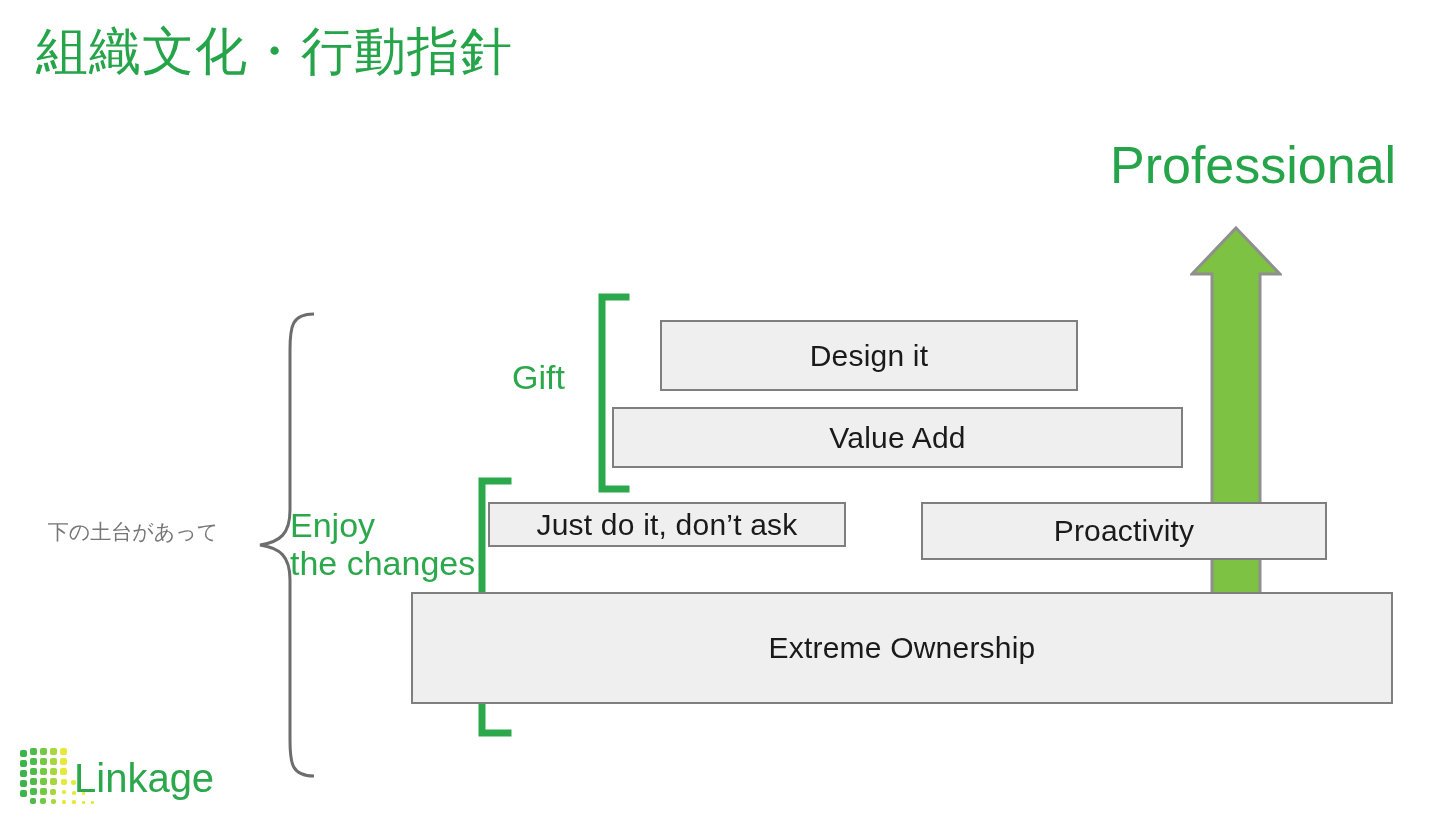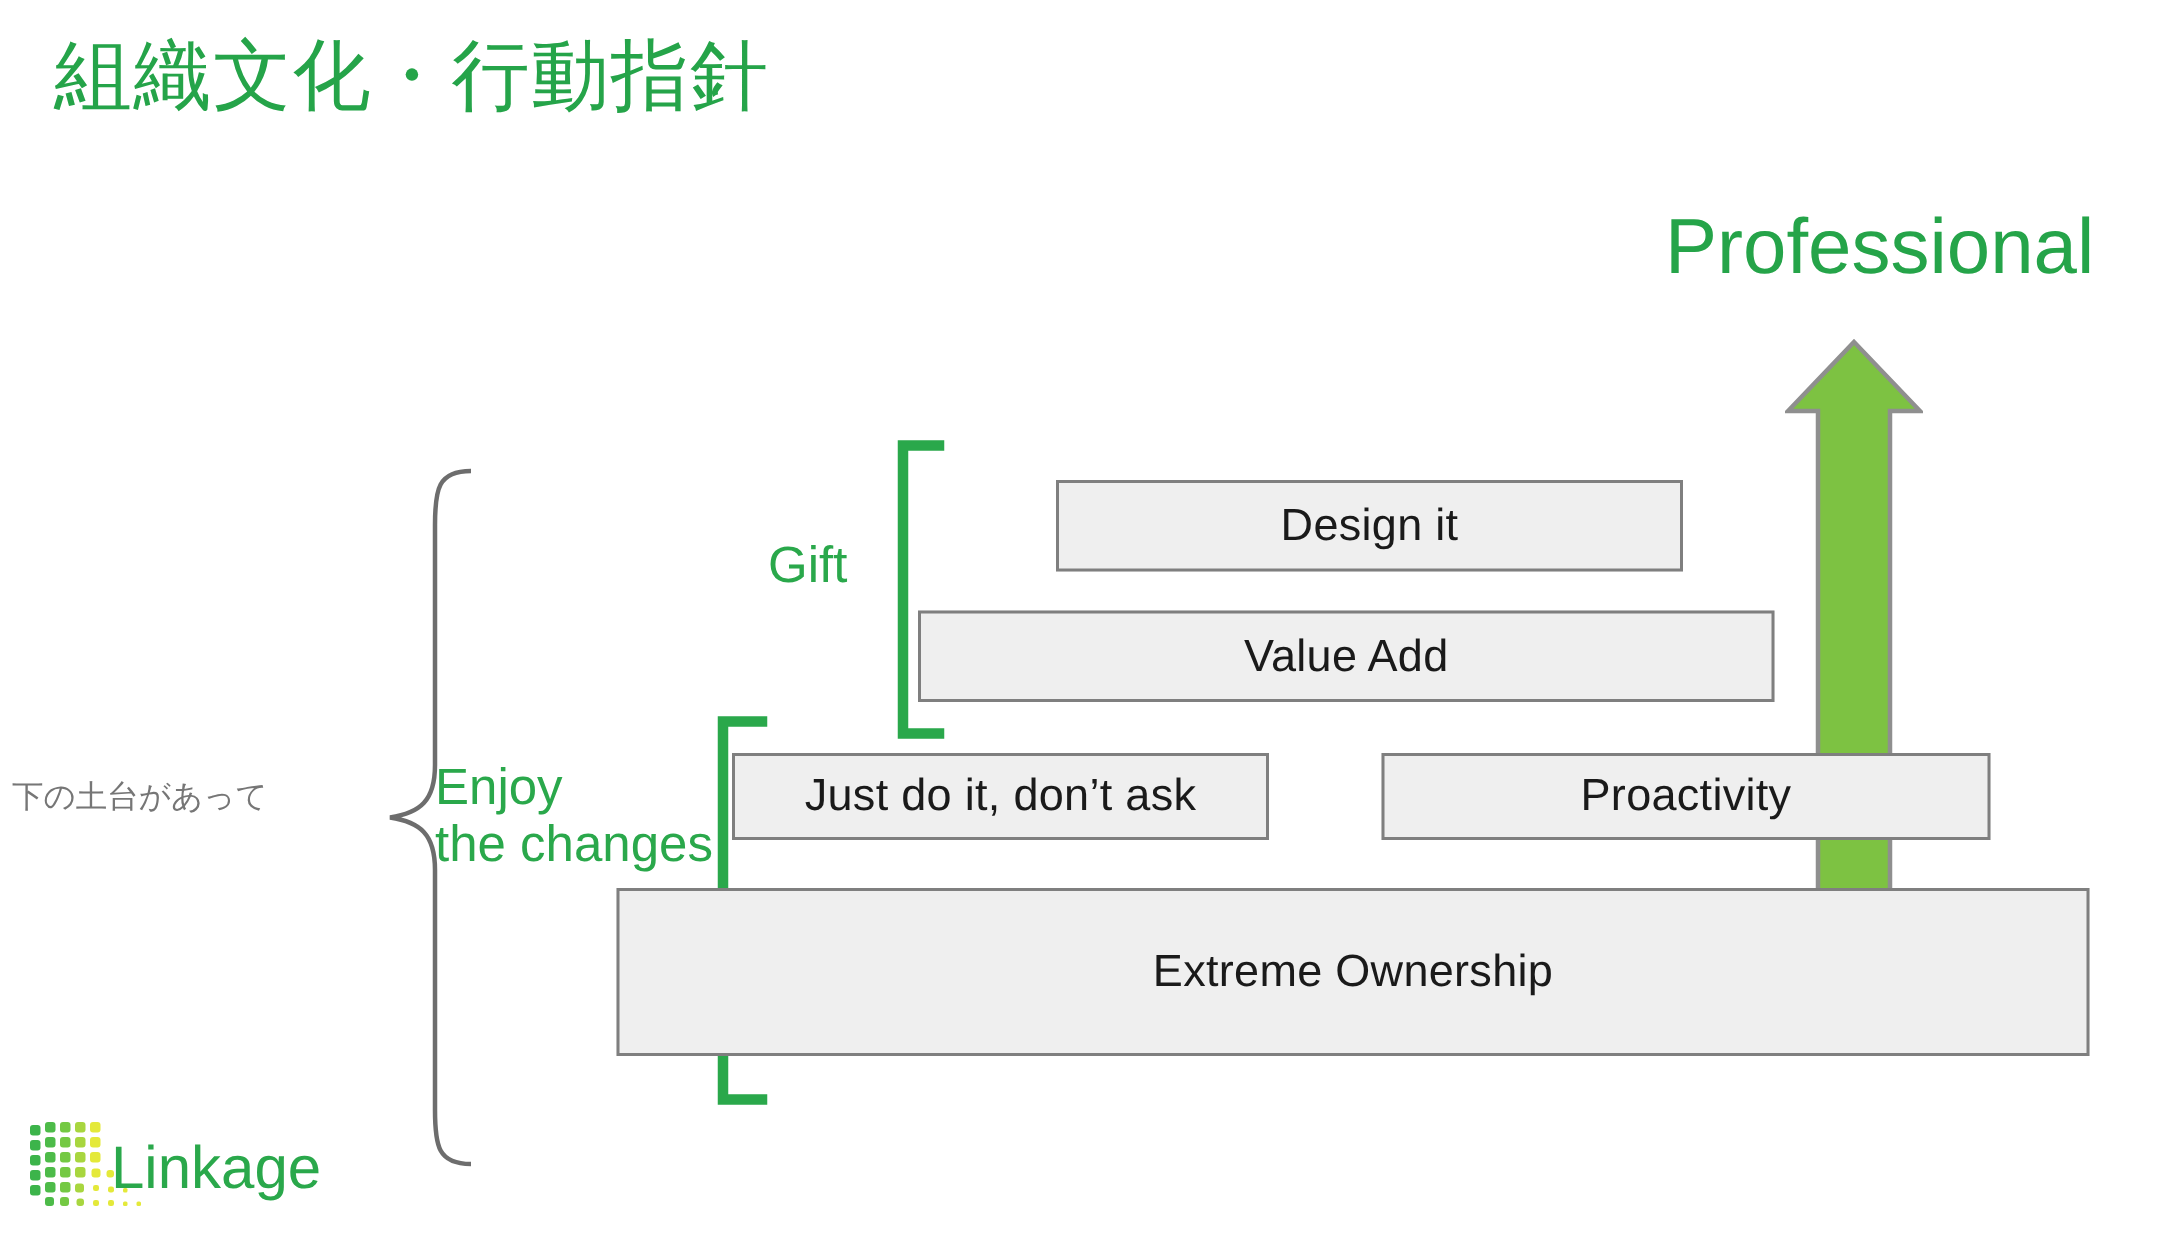--- a/index.html
+++ b/index.html
@@ -58,23 +58,23 @@
     border: 2px solid #7f7f7f;
     box-sizing: border-box;
     display: flex;
     align-items: center;
     justify-content: center;
     color: #1a1a1a;
     font-size: 30px;
     font-weight: 400;
     letter-spacing: 0.2px;
   }
-  #box-design-it      { left: 704px;  top: 320px; width: 418px; height: 61px; }
+  #box-design-it      { left: 660px;  top: 320px; width: 418px; height: 71px; }
   #box-value-add      { left: 612px;  top: 407px; width: 571px; height: 61px; }
-  #box-just-do-it     { left: 488px;  top: 502px; width: 358px; height: 58px; }
+  #box-just-do-it     { left: 488px;  top: 502px; width: 358px; height: 45px; }
   #box-proactivity    { left: 921px;  top: 502px; width: 406px; height: 58px; }
   #box-extreme-owner  { left: 411px;  top: 592px; width: 982px; height: 112px; }
 
   
   .group-bracket {
     position: absolute;
   }
   #bracket-gift  { left: 592px; top: 292px; width: 40px; height: 202px; }
   #bracket-enjoy { left: 472px; top: 476px; width: 40px; height: 262px; }
 
@@ -98,21 +98,21 @@
     height: 470px;
   }
   #foundation-note {
     position: absolute;
     left: 8px;
     top: 516px;
     width: 250px;
     color: #767676;
     font-size: 21px;
     line-height: 1.55;
-    text-align: left;
+    text-align: center;
     white-space: nowrap;
   }
 
   
   #brand-logo {
     position: absolute;
     left: 18px;
     top: 746px;
     width: 200px;
     height: 62px;

